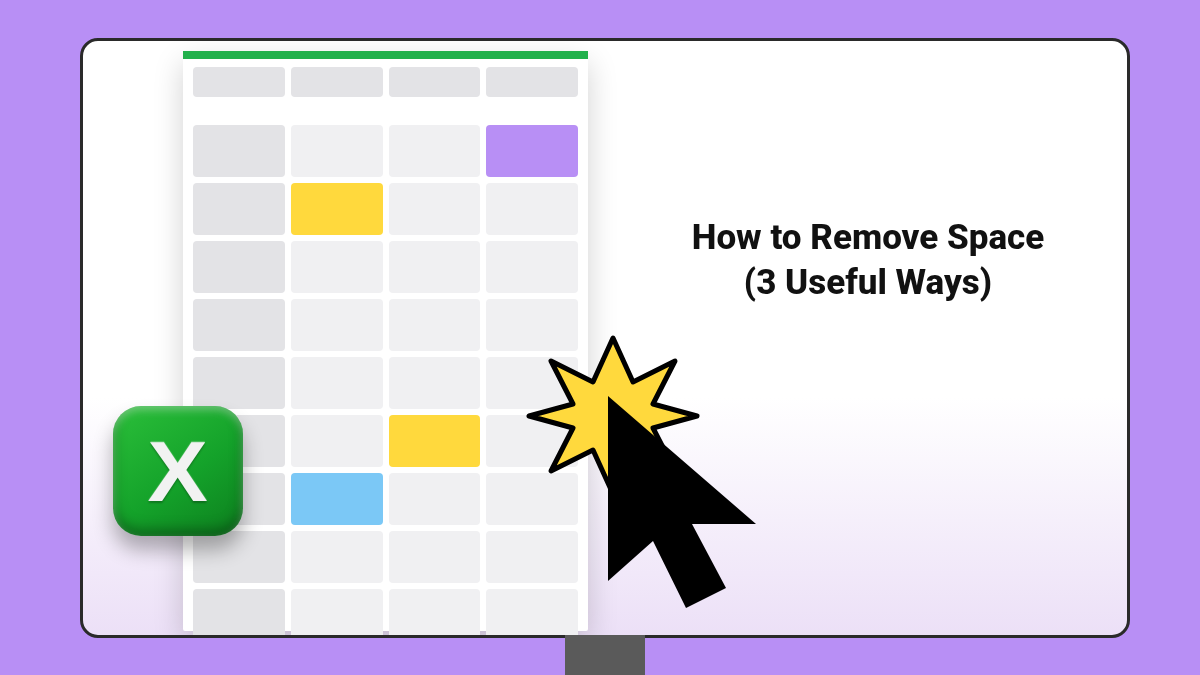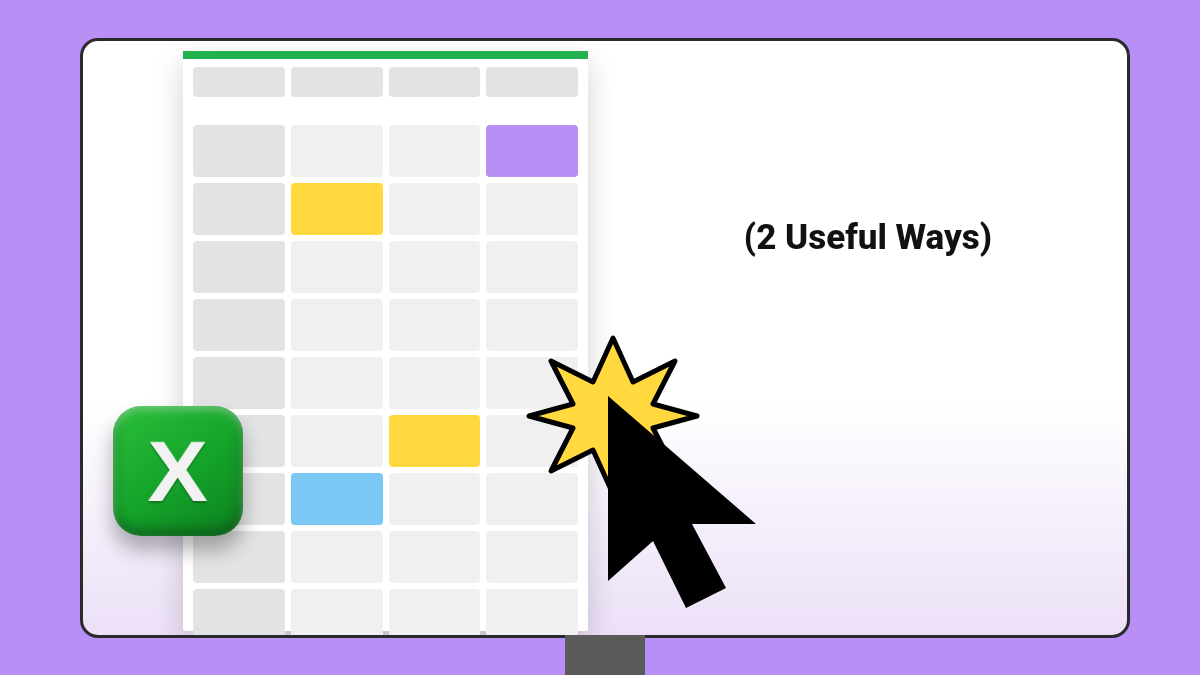--- a/index.html
+++ b/index.html
@@ -167,21 +167,22 @@
       <div class="cell"></div>
       <div class="cell"></div>
     </div>
   </div>
 
   <div class="excel-icon">
     <span class="excel-x">X</span>
   </div>
 
   <div class="title">
-    <div>(2 Useful Ways)</div>
+    <div>How to Remove Space</div>
+    <div>(3 Useful Ways)</div>
   </div>
 
   <div class="click-graphic">
     <svg viewBox="0 0 320 320" width="320" height="320">
 
       <g transform="translate(95,95)">
         <polygon points="
             0,-78  20,-34  62,-55  40,-12  84,0  40,12  62,55  20,34
             0,78  -20,34  -62,55  -40,12  -84,0  -40,-12  -62,-55  -20,-34" fill="#FFD93D" stroke="#000" stroke-width="5" stroke-linejoin="round"></polygon>
       </g>

